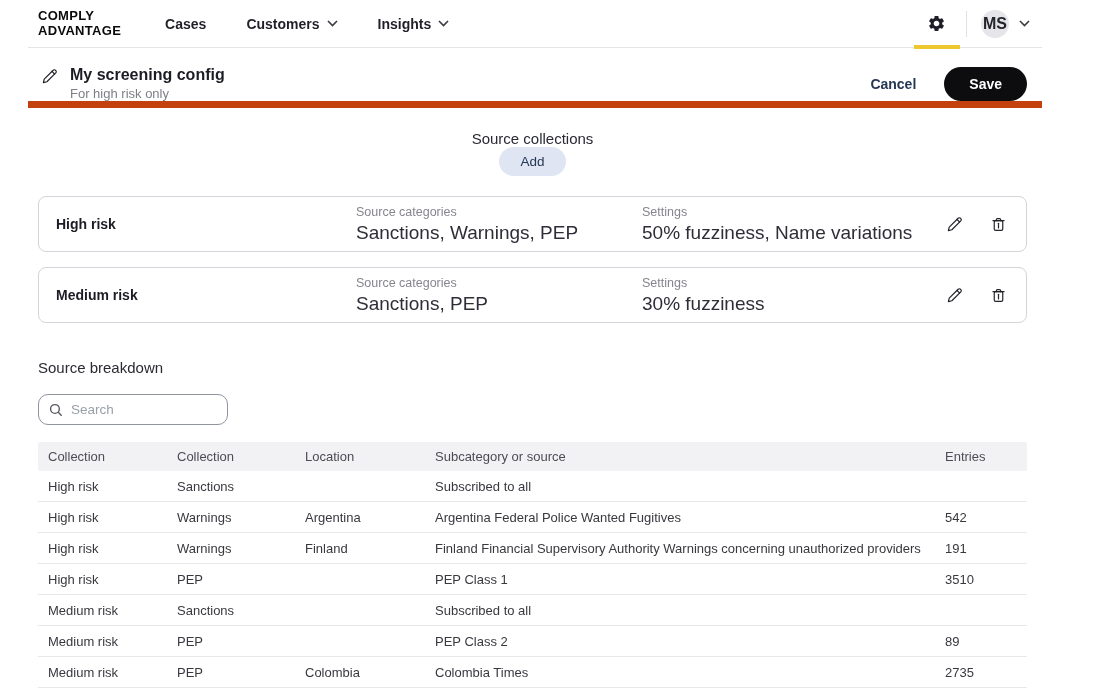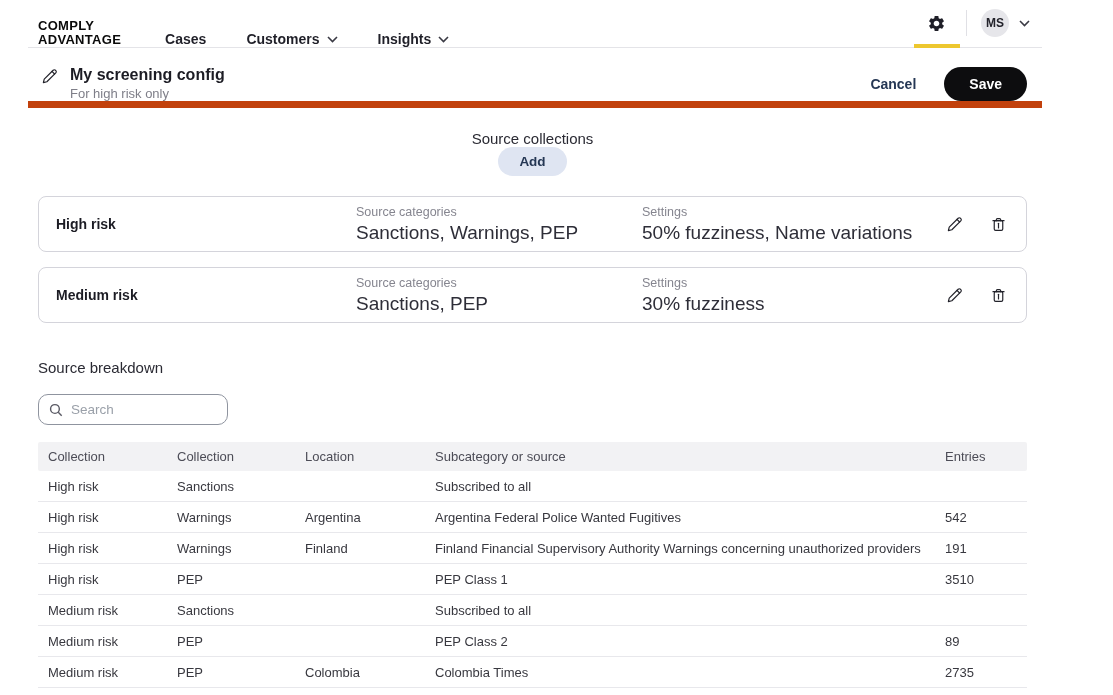--- a/index.html
+++ b/index.html
@@ -1,35 +1,35 @@
 <!DOCTYPE html>
 <html><head>
 <meta charset="utf-8">
 <style>
   * { margin:0; padding:0; box-sizing:border-box; }
   html,body { width:1113px; height:695px; background:#fff; overflow:hidden;
     font-family:"Liberation Sans", sans-serif; color:#23232b; }
   .page { width:1014px; margin-left:28px; }
 
   
-  .navbar { height:48px; display:flex; align-items:flex-end; border-bottom:1px solid #e4e4e8; }
+  .navbar { height:48px; display:flex; align-items:center; border-bottom:1px solid #e4e4e8; }
   .logo { margin-left:10px; display:flex; flex-direction:column; font-weight:800;
     font-size:13px; line-height:1.08; letter-spacing:.3px; color:#0a0a0a; cursor:pointer; }
   .nav-links { display:flex; align-items:center; gap:40px; margin-left:44px; }
   .nav-link { display:flex; align-items:center; gap:7px; font-size:14px; font-weight:600;
     color:#1f1f28; cursor:pointer; text-decoration:none; }
   .chev { width:11px; height:7px; stroke:#3a3a44; stroke-width:1.6; fill:none; }
   .nav-right { margin-left:auto; display:flex; align-items:center; padding-right:12px; }
   .gear-wrap { position:relative; height:48px; display:flex; align-items:center; padding:0 14px; }
   .gear-svg { width:19px; height:19px; fill:#1f1f28; cursor:pointer; }
   .active-bar { position:absolute; left:50%; transform:translateX(-50%); bottom:-1px;
     width:46px; height:4px; background:#edc72e; }
   .vdivider { width:1px; height:26px; background:#e0e0e5; margin:0 14px 0 6px; }
   .avatar { width:28px; height:28px; border-radius:50%; background:#e6e6ea; color:#23232b;
-    font-size:12px; font-weight:700; display:flex; align-items:center; justify-content:center; cursor:pointer; }
+    font-size:16px; font-weight:700; display:flex; align-items:center; justify-content:center; cursor:pointer; }
   .user-chev { margin-left:10px; cursor:pointer; }
 
   
   .config-header { height:60px; display:flex; align-items:flex-end; border-bottom:7px solid #c2410c; }
   .pencil-svg { width:17px; height:17px; stroke:#23232b; stroke-width:1.4; fill:none;
     stroke-linecap:round; stroke-linejoin:round; }
   .cfg-left { display:flex; align-items:flex-start; gap:12px; margin-left:13px; }
   .cfg-left .pencil-svg { margin-top:3px; cursor:pointer; }
   .cfg-title { font-size:16px; font-weight:600; color:#1c1c24; line-height:1.2; }
   .cfg-sub { font-size:13px; color:#7e7e88; margin-top:2px; }
@@ -37,21 +37,21 @@
   .btn-cancel { background:none; border:none; font-family:inherit; font-size:14px; font-weight:700;
     color:#253754; cursor:pointer; }
   .btn-save { background:#0d0d0f; color:#fff; border:none; font-family:inherit; font-size:14px;
     font-weight:600; padding:9px 25px; border-radius:18px; cursor:pointer; }
 
   
   .inner { margin-left:10px; margin-right:15px;flex-direction:column; }
   .section-row { display:flex; align-items:center; justify-content:space-between; margin-top:22px; }
   .section-title { font-size:15px; color:#2a2a33; }
   .btn-add { background:#dfe5f2; color:#253754; border:none; font-family:inherit; font-size:13.5px;
-    font-weight:700; padding:7px 21px; border-radius:15px; cursor:pointer; }
+    font-weight:400; padding:7px 21px; border-radius:15px; cursor:pointer; }
 
   
   .cards { margin-top:20px; display:flex; flex-direction:column; gap:15px; }
   .card { border:1px solid #d4d4db; border-radius:8px; height:56px; display:grid;
     grid-template-columns:300px 286px 1fr auto; align-items:center; padding:0 19px 0 17px; }
   .card-name { font-size:14px; font-weight:700; color:#1c1c24; }
   .kv-label { font-size:12.5px; color:#85858f; }
   .kv-value { font-size:19px; color:#2e2e38; margin-top:3px; }
   .card-actions { display:flex; align-items:center; gap:27px; }
   .icon-btn { background:none; border:none; cursor:pointer; display:flex; padding:0; }

